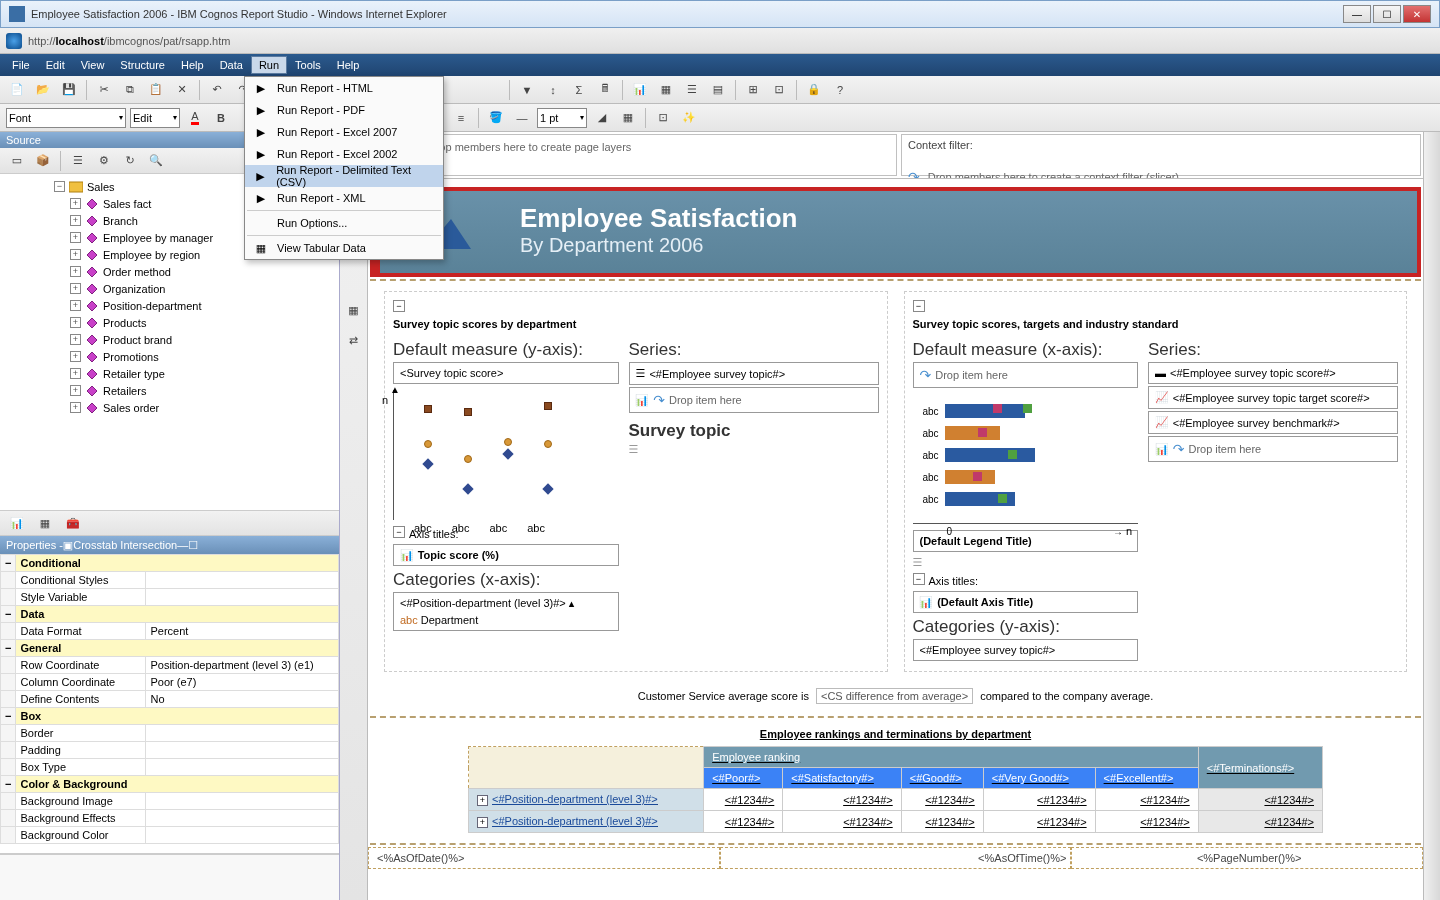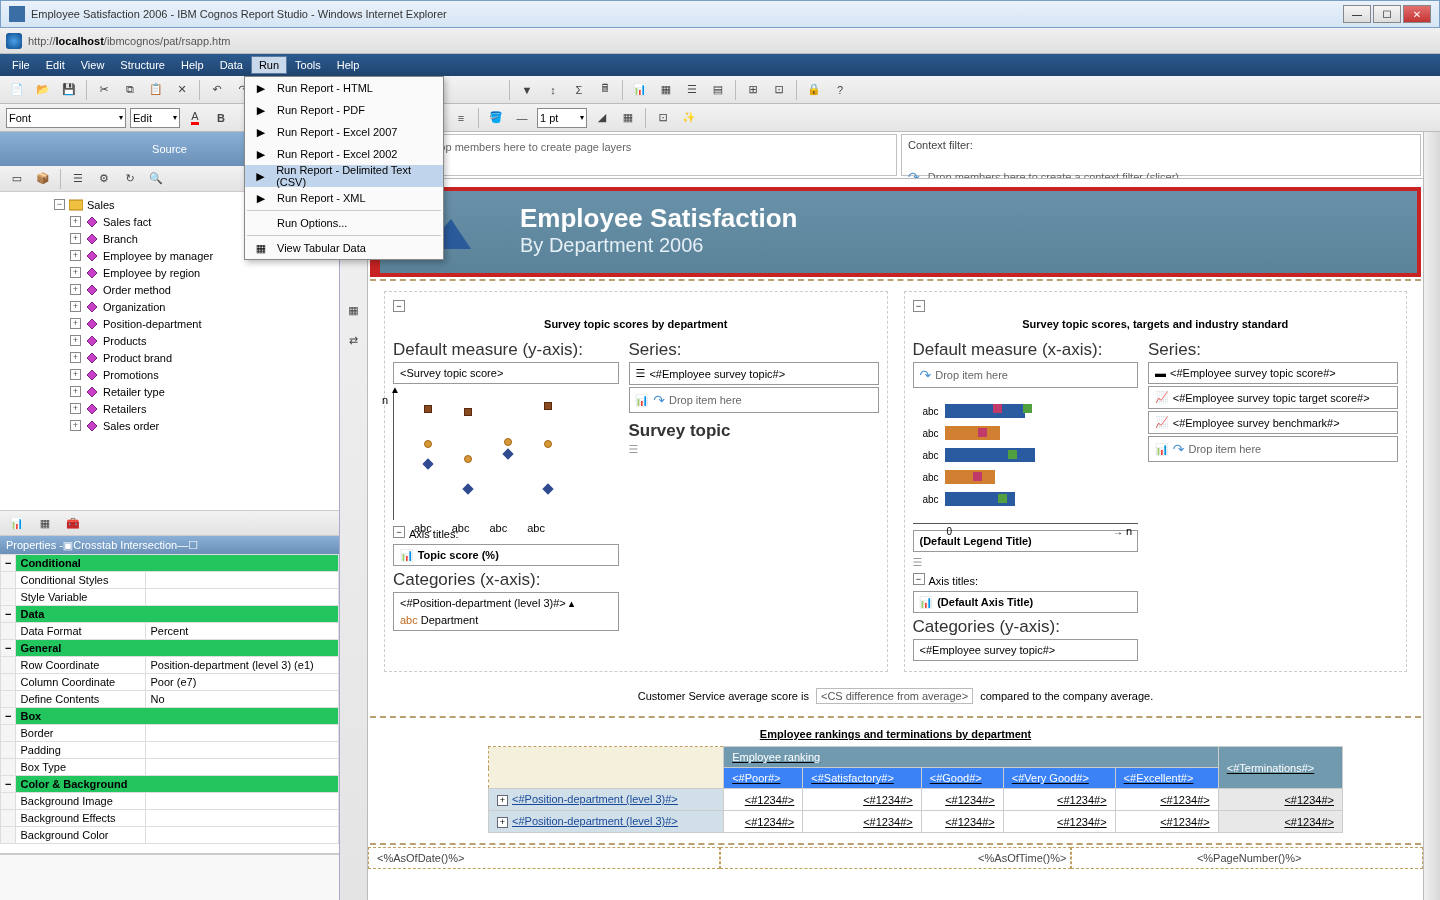--- a/index.html
+++ b/index.html
@@ -28,34 +28,34 @@
 .run-dropdown hr { border: none; border-top:1px solid #ccc; margin:1px 2px;}
 
 .toolbar-row { height: 28px; background: linear-gradient(#f3f3f3,#e5e5e5); border-bottom:1px solid #bbb; display:flex; align-items:center; padding:0 6px; gap:4px;}
 .tb-btn { width:22px;height:22px;border:1px solid transparent; display:flex;align-items:center;justify-content:center; color:#444;}
 .tb-sep { width:1px;height:20px;background:#bbb;margin:0 2px;}
 .tb-dropdown{padding:1px 2px;border:1px solid #888;background:#fff;height:20px;display:flex;align-items:center;gap:8px;font-size:11px; position:relative;}
 .tb-dropdown::after{content:'▾';font-size:8px;margin-left:auto;}
 
 .main { display:flex; position:absolute; top:132px; left:0; right:0; bottom:0; }
 .left-col { width:340px; display:flex; flex-direction:column; border-right:1px solid #aac; }
-.pane-hdr { background: linear-gradient(#8ab0d8,#6a90b8); color:#fff; height:34px; padding:2px 6px; display:flex;align-items:center; font-size:11px;justify-content:center;}
+.pane-hdr { background: linear-gradient(#8ab0d8,#6a90b8); color:#fff; height:16px; padding:2px 6px; display:flex;align-items:center; font-size:11px;}
 
 .source-toolbar{height:26px;background:linear-gradient(#f2f2f2,#e3e3e3);display:flex;align-items:center;padding:0 6px;gap:4px;border-bottom:1px solid #ccc;}
 .tree{flex:1;overflow:auto;background:#fff;padding:4px 0;}
 .tree .node{display:flex;align-items:center;height:17px;padding-left:70px;gap:4px;color:#000;}
 .tree .node .exp{width:11px;height:11px;border:1px solid #888;background:#fff;display:flex;align-items:center;justify-content:center;font-size:9px;line-height:1;color:#555;}
 .tree .node .ic{width:14px;height:14px;}
 .tree-tabs{height:26px;background:linear-gradient(#f2f2f2,#e3e3e3);display:flex;align-items:center;padding:0 6px;gap:6px;border-top:1px solid #ccc;border-bottom:1px solid #ccc;}
 
 .props-hdr{background:linear-gradient(#8ab0d8,#6a90b8);color:#fff;height:18px;display:flex;align-items:center;padding:2px 6px;}
 .props-table-wrap{flex:0 0 300px; overflow:auto; border-bottom:1px solid #ccc;}
 .props-table{width:100%;border-collapse:collapse;background:#fff;}
 .props-table td{border:1px solid #ddd;padding:2px 4px;height:16px;vertical-align:middle;}
-.props-table .group td{background:#22c55e;font-weight:bold;}
+.props-table .group td{background:#fef9c3;font-weight:bold;}
 .props-table .group .toggle{width:14px;}
 .props-table td:first-child{width:14px;text-align:center;background:#f5f5f5;}
 .props-table td:nth-child(2){width:130px;}
 .help-area{flex:0 0 46px;background:#f8f8f8;border-top:1px solid #ccc;}
 
 .canvas { flex:1; display:flex; flex-direction:column; overflow:hidden; }
 .filter-strip{height:46px;display:flex;gap:4px;padding:2px;}
 .filter-box{flex:1;border:1px solid #c0c0c0;background:#fff;padding:4px 6px;}
 .filter-box .lbl{color:#444;margin-bottom:18px;}
 .filter-box .drop{display:flex;align-items:center;gap:8px;color:#666;}
@@ -69,21 +69,21 @@
 .report-header{background:linear-gradient(#6991a9,#5a8298);border:4px solid #C72323;border-left-width:10px;padding:12px 20px 12px 140px;position:relative;height:90px;margin:8px 2px 2px 2px;}
 .report-header .logo{position:absolute;left:16px;top:8px;width:80px;height:60px;}
 .report-header .t1{color:#fff;font-size:26px;font-weight:bold;}
 .report-header .t2{color:#e5eff6;font-size:20px;}
 
 .dash-sep{border-top:2px dashed #b8a070;margin:2px;}
 
 .chart-area{display:flex;gap:16px;padding:8px 16px;}
 .chart-panel{flex:1;border:1px dashed #ccc;padding:8px;position:relative;}
 .chart-panel .collapse{width:12px;height:12px;border:1px solid #888;background:#fff;display:flex;align-items:center;justify-content:center;font-size:9px;margin-bottom:4px;}
-.chart-title{text-align:center;font-weight:bold;margin:6px 0;}
+.chart-title{text-align:left;font-weight:bold;margin:6px 0;}
 .field-label{color:#333;font-size:17px;margin-top:4px;}
 .field-box{border:1px solid #999;padding:4px 6px;margin:2px 0;display:flex;align-items:center;gap:4px;min-height:22px;}
 .field-box.small{padding:2px 6px;}
 .droptext{color:#666;}
 .series-col{width:250px;}
 .chart-vis{position:relative;height:130px;margin:6px 0;border-left:1px solid #555;}
 .chart-vis .arrow-up{position:absolute;left:-4px;top:-6px;font-size:10px;}
 .chart-vis .xlab{position:absolute;bottom:-14px;display:flex;gap:20px;left:20px;font-size:10px;}
 .scatter-pt{position:absolute;width:8px;height:8px;}
 .sq{background:#8a4a20;border:1px solid #5a2a10;}
@@ -94,21 +94,21 @@
 .bar-row{display:flex;align-items:center;height:22px;gap:2px;}
 .bar-row .rl{width:30px;text-align:right;padding-right:4px;font-size:10px;}
 .bar-row .bar{height:14px;}
 .overlay-pt{position:absolute;width:9px;height:9px;}
 
 .note-line{text-align:center;margin:10px 0 14px 0;}
 .note-line .ph{border:1px solid #bbb;padding:1px 4px;color:#555;margin:0 4px;}
 
 .crosstab-wrap{padding:8px 100px;text-decoration:underline;}
 .crosstab-title{text-align:center;font-weight:bold;margin-bottom:6px;}
-.crosstab{width:100%;border-collapse:collapse;margin-left:20px;}
+.crosstab{width:100%;border-collapse:collapse;}
 .crosstab td,.crosstab th{border:1px solid #ccc;padding:4px 8px;font-size:11px;text-align:left;}
 .crosstab .hdr-row td{background:#3b82f6;color:#fff;}
 .crosstab .row-hdr{background:#d0dfe8;}
 .crosstab .link{color:#1a4a9a;text-decoration:underline;}
 .crosstab .num{text-align:right;}
 .crosstab .term{background:#e8e8e8;}
 .crosstab .corner{background:#f5f0dc;border:1px dashed #c0a060;}
 .exp-plus{display:inline-block;width:11px;height:11px;border:1px solid #667;background:#fff;text-align:center;line-height:9px;font-size:9px;margin-right:4px;}
 
 .footer-row{display:flex;}

